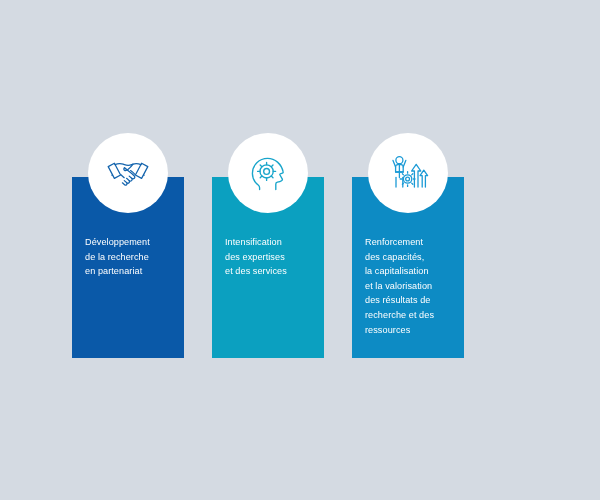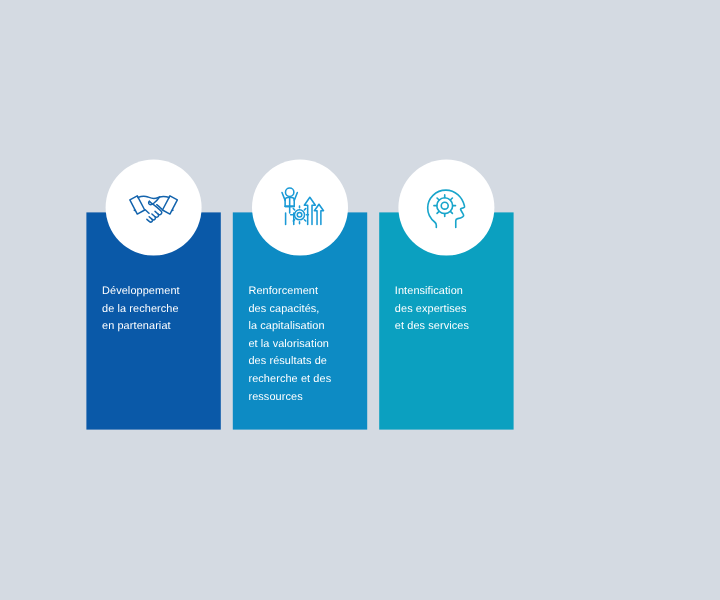--- a/index.html
+++ b/index.html
@@ -18,21 +18,21 @@
     width: 600px;
     height: 500px;
   }
   .cards-row {
     position: absolute;
     left: 60px;
     top: 177px;
     width: 478px;
     height: 181px;
     display: flex;
-    gap: 10px;
+    gap: 28px;
     padding-left: 12px;
   }
   .card {
     position: relative;
     width: 112px;
     height: 181px;
     box-sizing: border-box;
   }
   .card-body {
     position: absolute;
@@ -95,20 +95,38 @@
             <path d="M26.7 28.4 C27.3 29.0 27.3 30.0 26.6 30.6 C25.9 31.2 24.9 31.2 24.2 30.6 L21.6 28.3"></path>
             <path d="M24.1 30.7 C24.7 31.3 24.7 32.2 24.0 32.8 C23.4 33.4 22.4 33.4 21.8 32.8 L19.3 30.6"></path>
             <path d="M21.7 32.9 C22.2 33.4 22.2 34.2 21.6 34.7 C21.0 35.2 20.2 35.2 19.6 34.7 L17.4 32.8"></path>
             <path d="M16.0 24.8 C16.9 25.6 18.2 26.8 19.2 27.7"></path>
           </g>
         </svg>
       </div>
     </div>
 
     <div class="card">
+      <div class="card-body" style="background: rgb(11, 160, 192);"></div>
+      <div class="card-text">Intensification
+des expertises
+et des services</div>
+      <div class="icon-circle">
+        <svg width="46" height="46" viewBox="0 0 46 46">
+          <g fill="none" stroke="#19a5cb" stroke-width="1.35" stroke-linecap="round" stroke-linejoin="round">
+            <path d="M30.8 39.6 L30.8 34.0 C30.8 33.0 31.4 32.4 32.4 32.2 C34.2 31.9 35.6 31.4 36.6 30.7 C37.4 30.2 37.6 29.6 37.2 28.9 L35.0 25.0 C34.7 24.4 34.7 24.0 35.3 23.8 L37.4 23.1 C38.1 22.9 38.3 22.4 38.1 21.7 C36.3 13.9 30.2 8.4 22.6 8.4 C14.2 8.4 7.4 15.1 7.4 23.4 C7.4 28.2 9.6 32.2 13.2 35.0 C14.2 35.8 14.6 36.6 14.6 37.8 L14.6 39.6"></path>
+            <circle cx="21.6" cy="21.4" r="6.6"></circle>
+            <circle cx="21.6" cy="21.4" r="2.9"></circle>
+            <path d="M21.6 12.4 L21.6 14.8 M21.6 28.0 L21.6 30.4 M12.6 21.4 L15.0 21.4 M28.2 21.4 L30.6 21.4"></path>
+            <path d="M15.2 15.0 L16.9 16.7 M26.3 26.1 L28.0 27.8 M15.2 27.8 L16.9 26.1 M26.3 16.7 L28.0 15.0"></path>
+          </g>
+        </svg>
+      </div>
+    </div>
+
+    <div class="card">
       <div class="card-body" style="background: rgb(13, 139, 196);"></div>
       <div class="card-text">Renforcement
 des capacités,
 la capitalisation
 et la valorisation
 des résultats de
 recherche et des
 ressources</div>
       <div class="icon-circle">
         <svg width="46" height="46" viewBox="0 0 46 46">
@@ -124,33 +142,15 @@
             <circle cx="22.6" cy="29.0" r="4.2"></circle>
             <circle cx="22.6" cy="29.0" r="1.9"></circle>
             <path d="M22.6 23.2 L22.6 21.6 M22.6 36.4 L22.6 34.8 M16.8 29.0 L15.2 29.0 M30.0 29.0 L28.4 29.0 M18.5 24.9 L17.4 23.8 M27.8 34.2 L26.7 33.1 M18.5 33.1 L17.4 34.2 M27.8 23.8 L26.7 24.9"></path>
             <path d="M29.4 37.0 L29.4 21.0 L26.6 21.0 L31.2 14.4 L35.8 21.0 L33.0 21.0 L33.0 37.0"></path>
             <path d="M37.2 37.0 L37.2 25.6 L35.0 25.6 L38.8 20.2 L42.6 25.6 L40.4 25.6 L40.4 37.0"></path>
           </g>
         </svg>
       </div>
     </div>
 
-    <div class="card">
-      <div class="card-body" style="background: rgb(11, 160, 192);"></div>
-      <div class="card-text">Intensification
-des expertises
-et des services</div>
-      <div class="icon-circle">
-        <svg width="46" height="46" viewBox="0 0 46 46">
-          <g fill="none" stroke="#19a5cb" stroke-width="1.35" stroke-linecap="round" stroke-linejoin="round">
-            <path d="M30.8 39.6 L30.8 34.0 C30.8 33.0 31.4 32.4 32.4 32.2 C34.2 31.9 35.6 31.4 36.6 30.7 C37.4 30.2 37.6 29.6 37.2 28.9 L35.0 25.0 C34.7 24.4 34.7 24.0 35.3 23.8 L37.4 23.1 C38.1 22.9 38.3 22.4 38.1 21.7 C36.3 13.9 30.2 8.4 22.6 8.4 C14.2 8.4 7.4 15.1 7.4 23.4 C7.4 28.2 9.6 32.2 13.2 35.0 C14.2 35.8 14.6 36.6 14.6 37.8 L14.6 39.6"></path>
-            <circle cx="21.6" cy="21.4" r="6.6"></circle>
-            <circle cx="21.6" cy="21.4" r="2.9"></circle>
-            <path d="M21.6 12.4 L21.6 14.8 M21.6 28.0 L21.6 30.4 M12.6 21.4 L15.0 21.4 M28.2 21.4 L30.6 21.4"></path>
-            <path d="M15.2 15.0 L16.9 16.7 M26.3 26.1 L28.0 27.8 M15.2 27.8 L16.9 26.1 M26.3 16.7 L28.0 15.0"></path>
-          </g>
-        </svg>
-      </div>
-    </div>
-
 
   </div>
 </div>
 
 </body></html>

